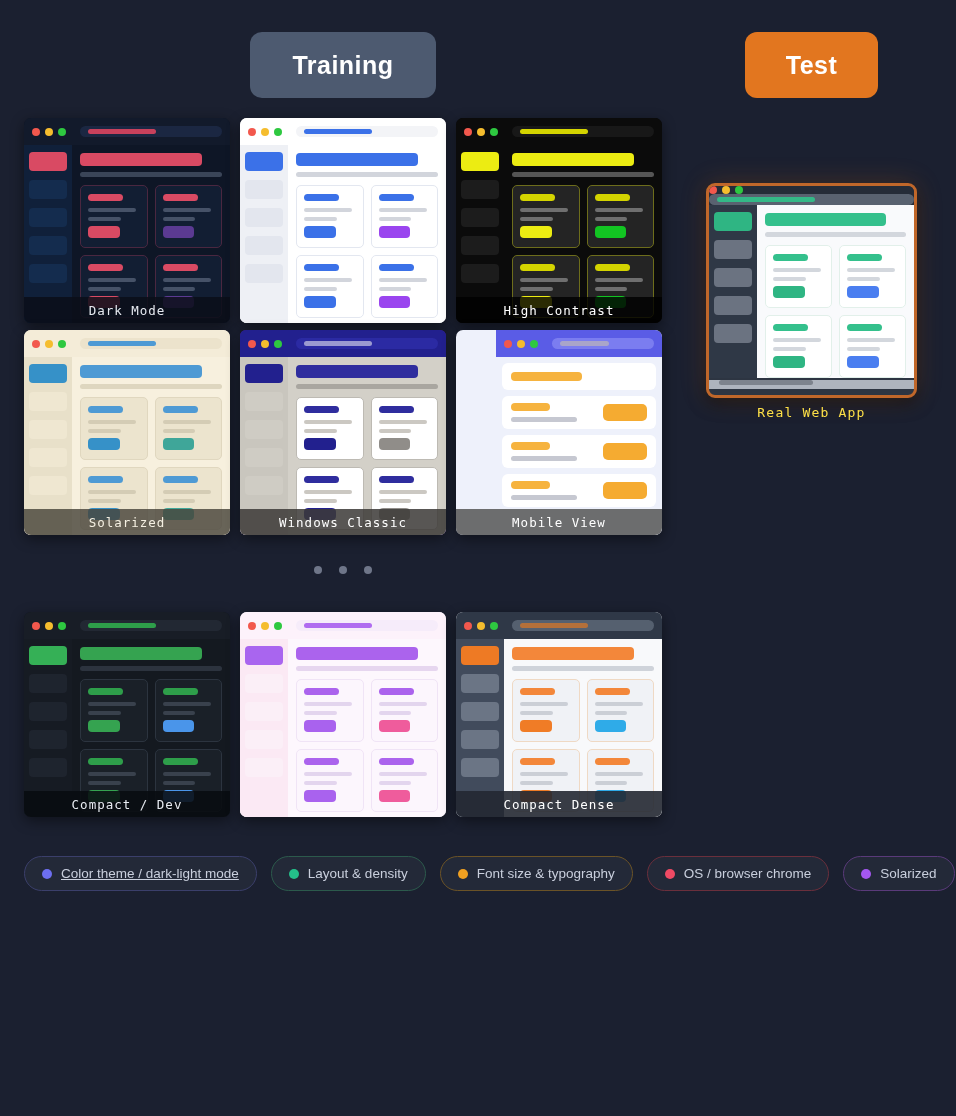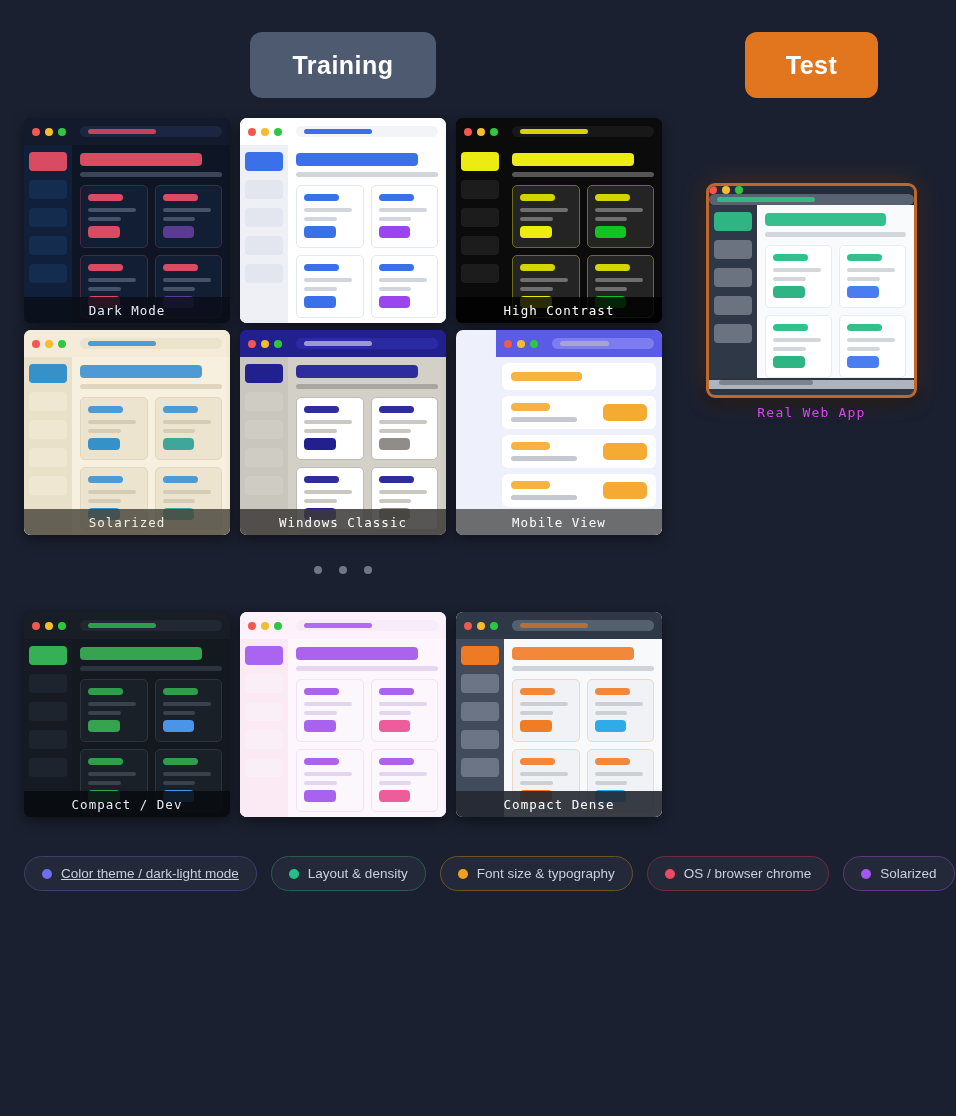--- a/index.html
+++ b/index.html
@@ -320,21 +320,21 @@
                 <div class="tl-title" style="background: rgb(78, 154, 212);"></div>
                 <div class="tl-l1" style="background: rgb(212, 204, 181);"></div>
                 <div class="tl-l2" style="background: rgb(212, 204, 181);"></div>
                 <div class="tl-btn" style="background: rgb(63, 166, 153);"></div>
               </div>
             </div>
           </div>
         </div>
         <div class="caption" style="background: rgba(72, 68, 58, 0.82); color: rgb(245, 240, 226);">Solarized</div>
       </div>
-      <div class="card tall" style="left: 240px; top: 330px; background: #4c1d95;">
+      <div class="card tall" style="left: 240px; top: 330px; background: #4c1d95; border-radius: 6px;">
         <div class="chrome" style="background: rgb(34, 32, 142);">
           <div class="dotsgrp">
             <span class="tdot r"></span>
             <span class="tdot y"></span>
             <span class="tdot g"></span>
           </div>
           <div class="addr" style="background: rgb(43, 42, 163);">
             <i style="background: rgb(155, 154, 208);"></i>
           </div>
         </div>
@@ -631,21 +631,21 @@
                 <div class="tl-l2" style="background: rgb(211, 215, 221);"></div>
                 <div class="tl-btn" style="background: rgb(74, 126, 240);"></div>
               </div>
             </div>
           </div>
         </div>
         <div class="ra-scroll">
           <i></i>
         </div>
       </div>
-    <div id="realapp-caption" style="color: #d946ef;">Real Web App</div>
+    <div id="realapp-caption" style="color: #fde047;">Real Web App</div>
   </div>
 
   <div id="legend">
       <div class="chip" style="border-color: rgb(59, 63, 107); text-decoration: underline;">
         <span class="cdot" style="background: rgb(109, 110, 240);"></span>
         <span>Color theme / dark-light mode</span>
       </div>
       <div class="chip" style="border-color: rgb(44, 90, 76);">
         <span class="cdot" style="background: rgb(36, 192, 138);"></span>
         <span>Layout &amp; density</span>

